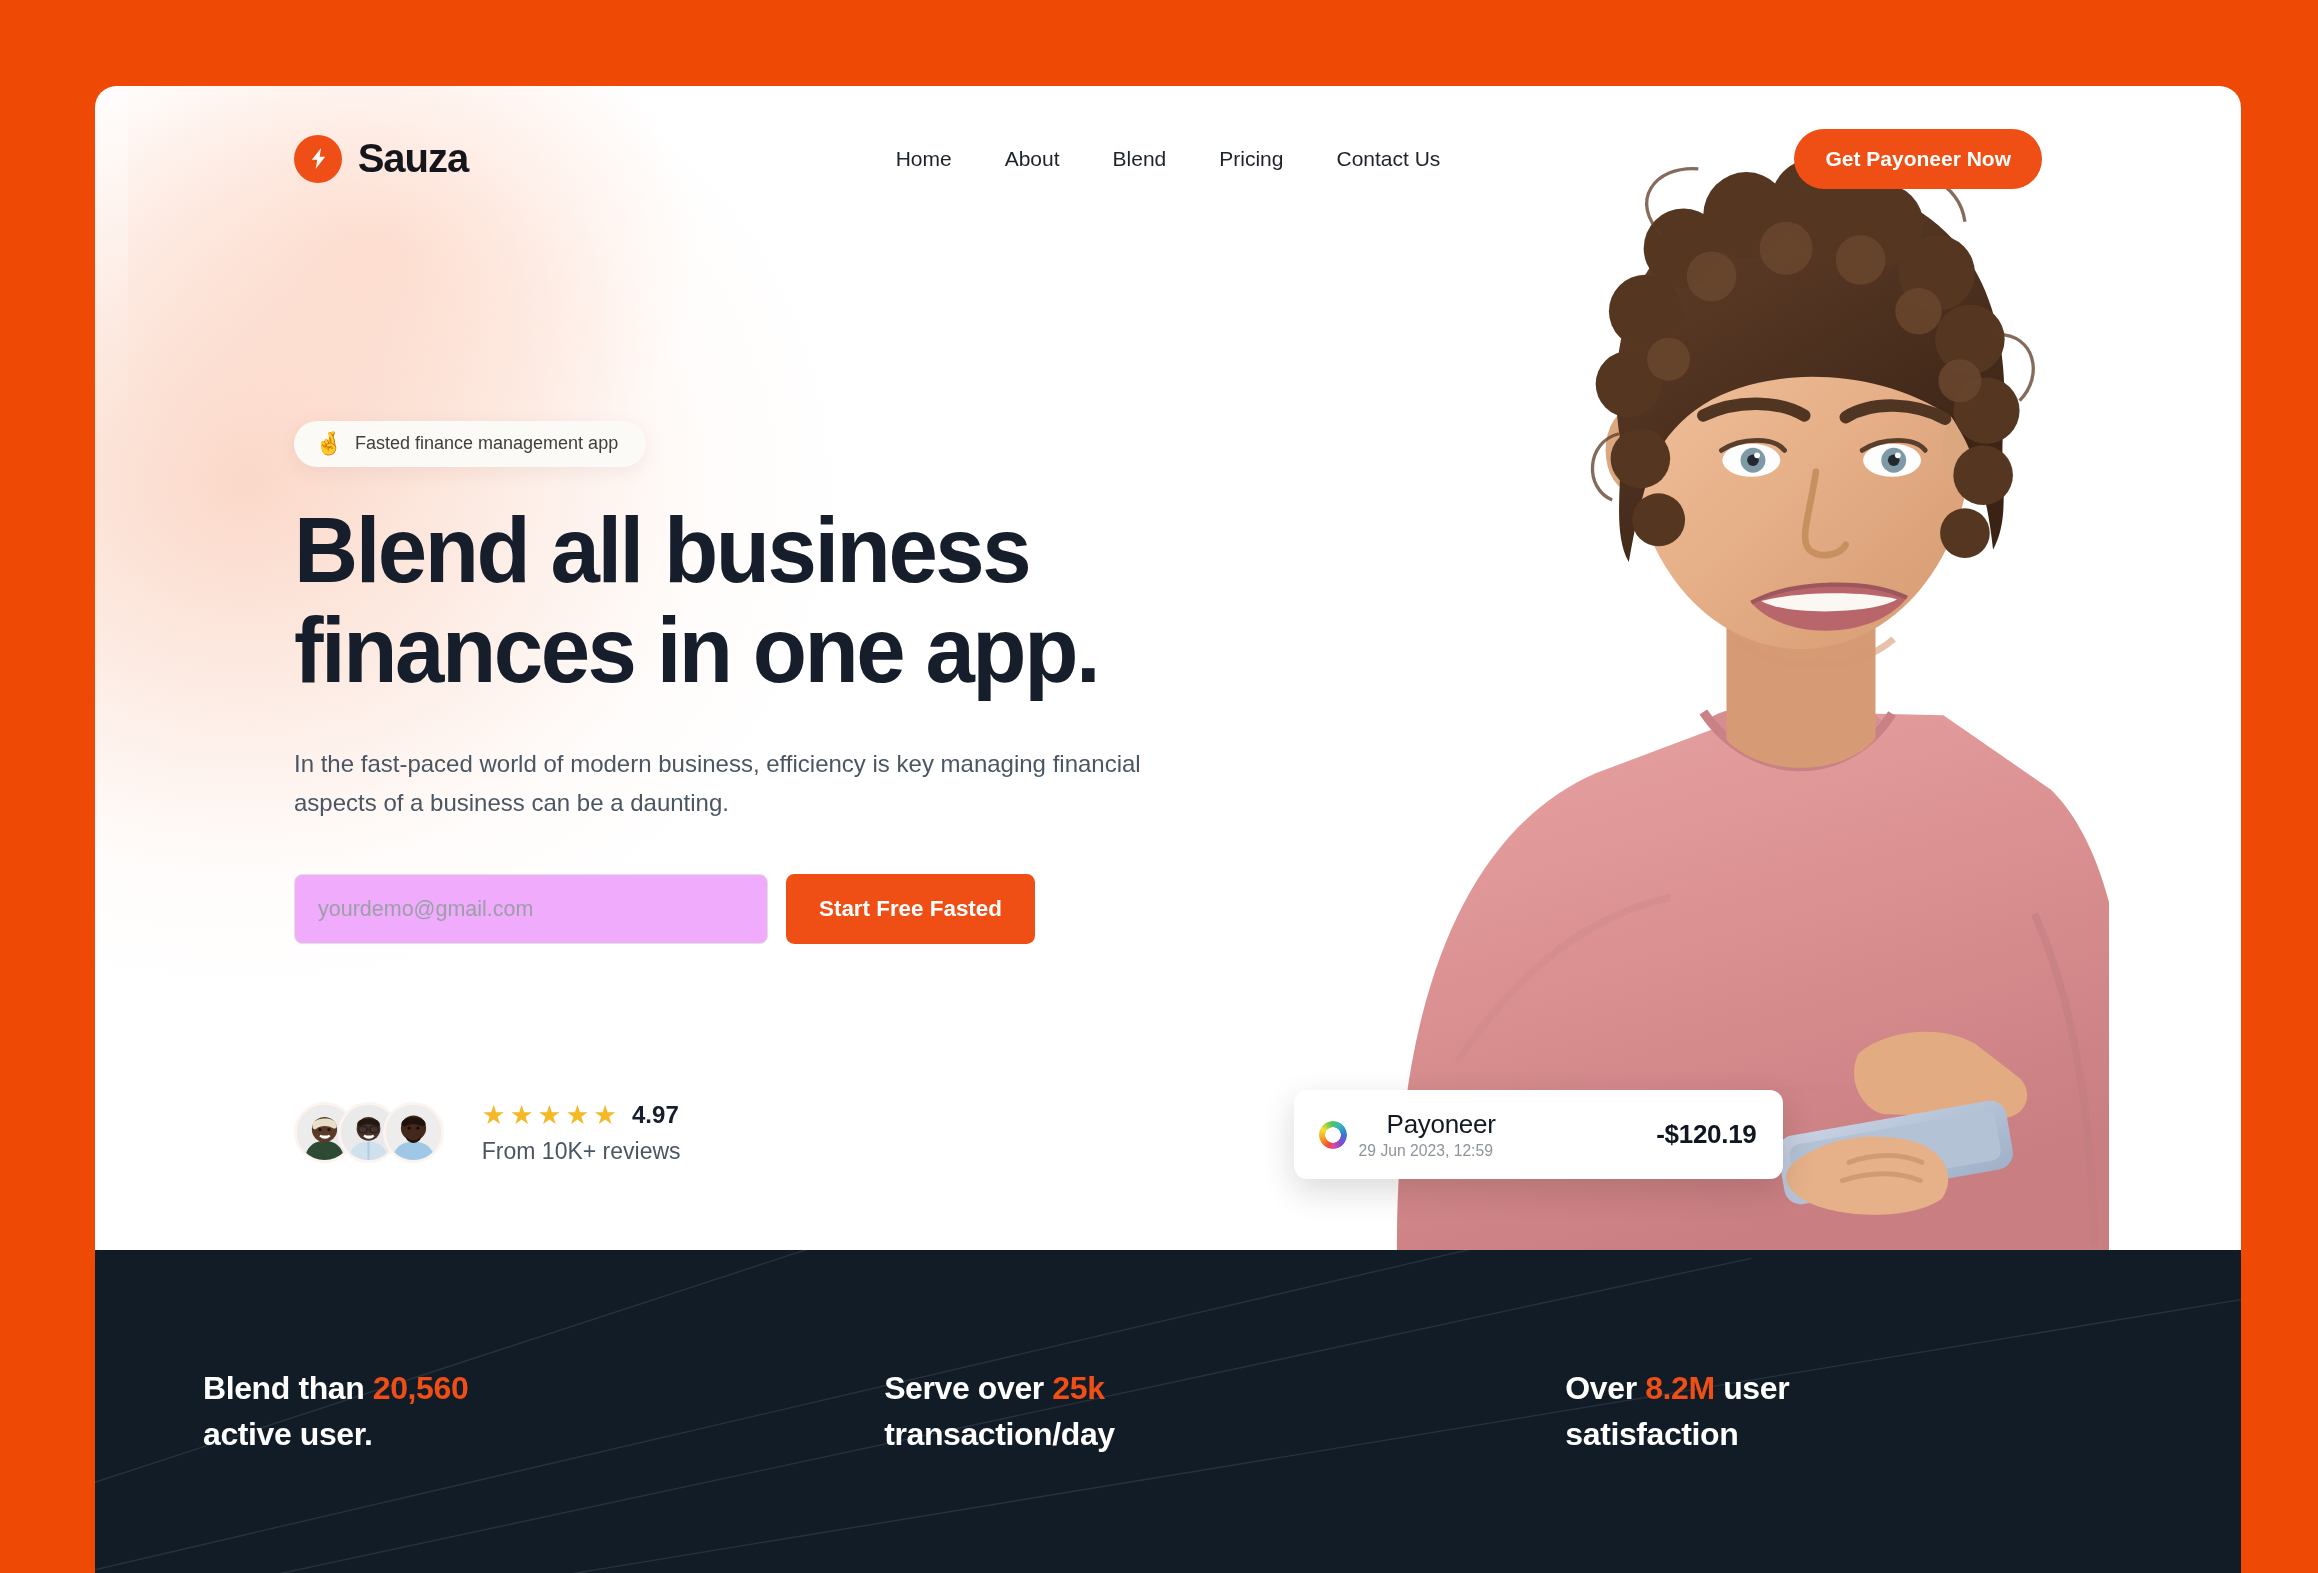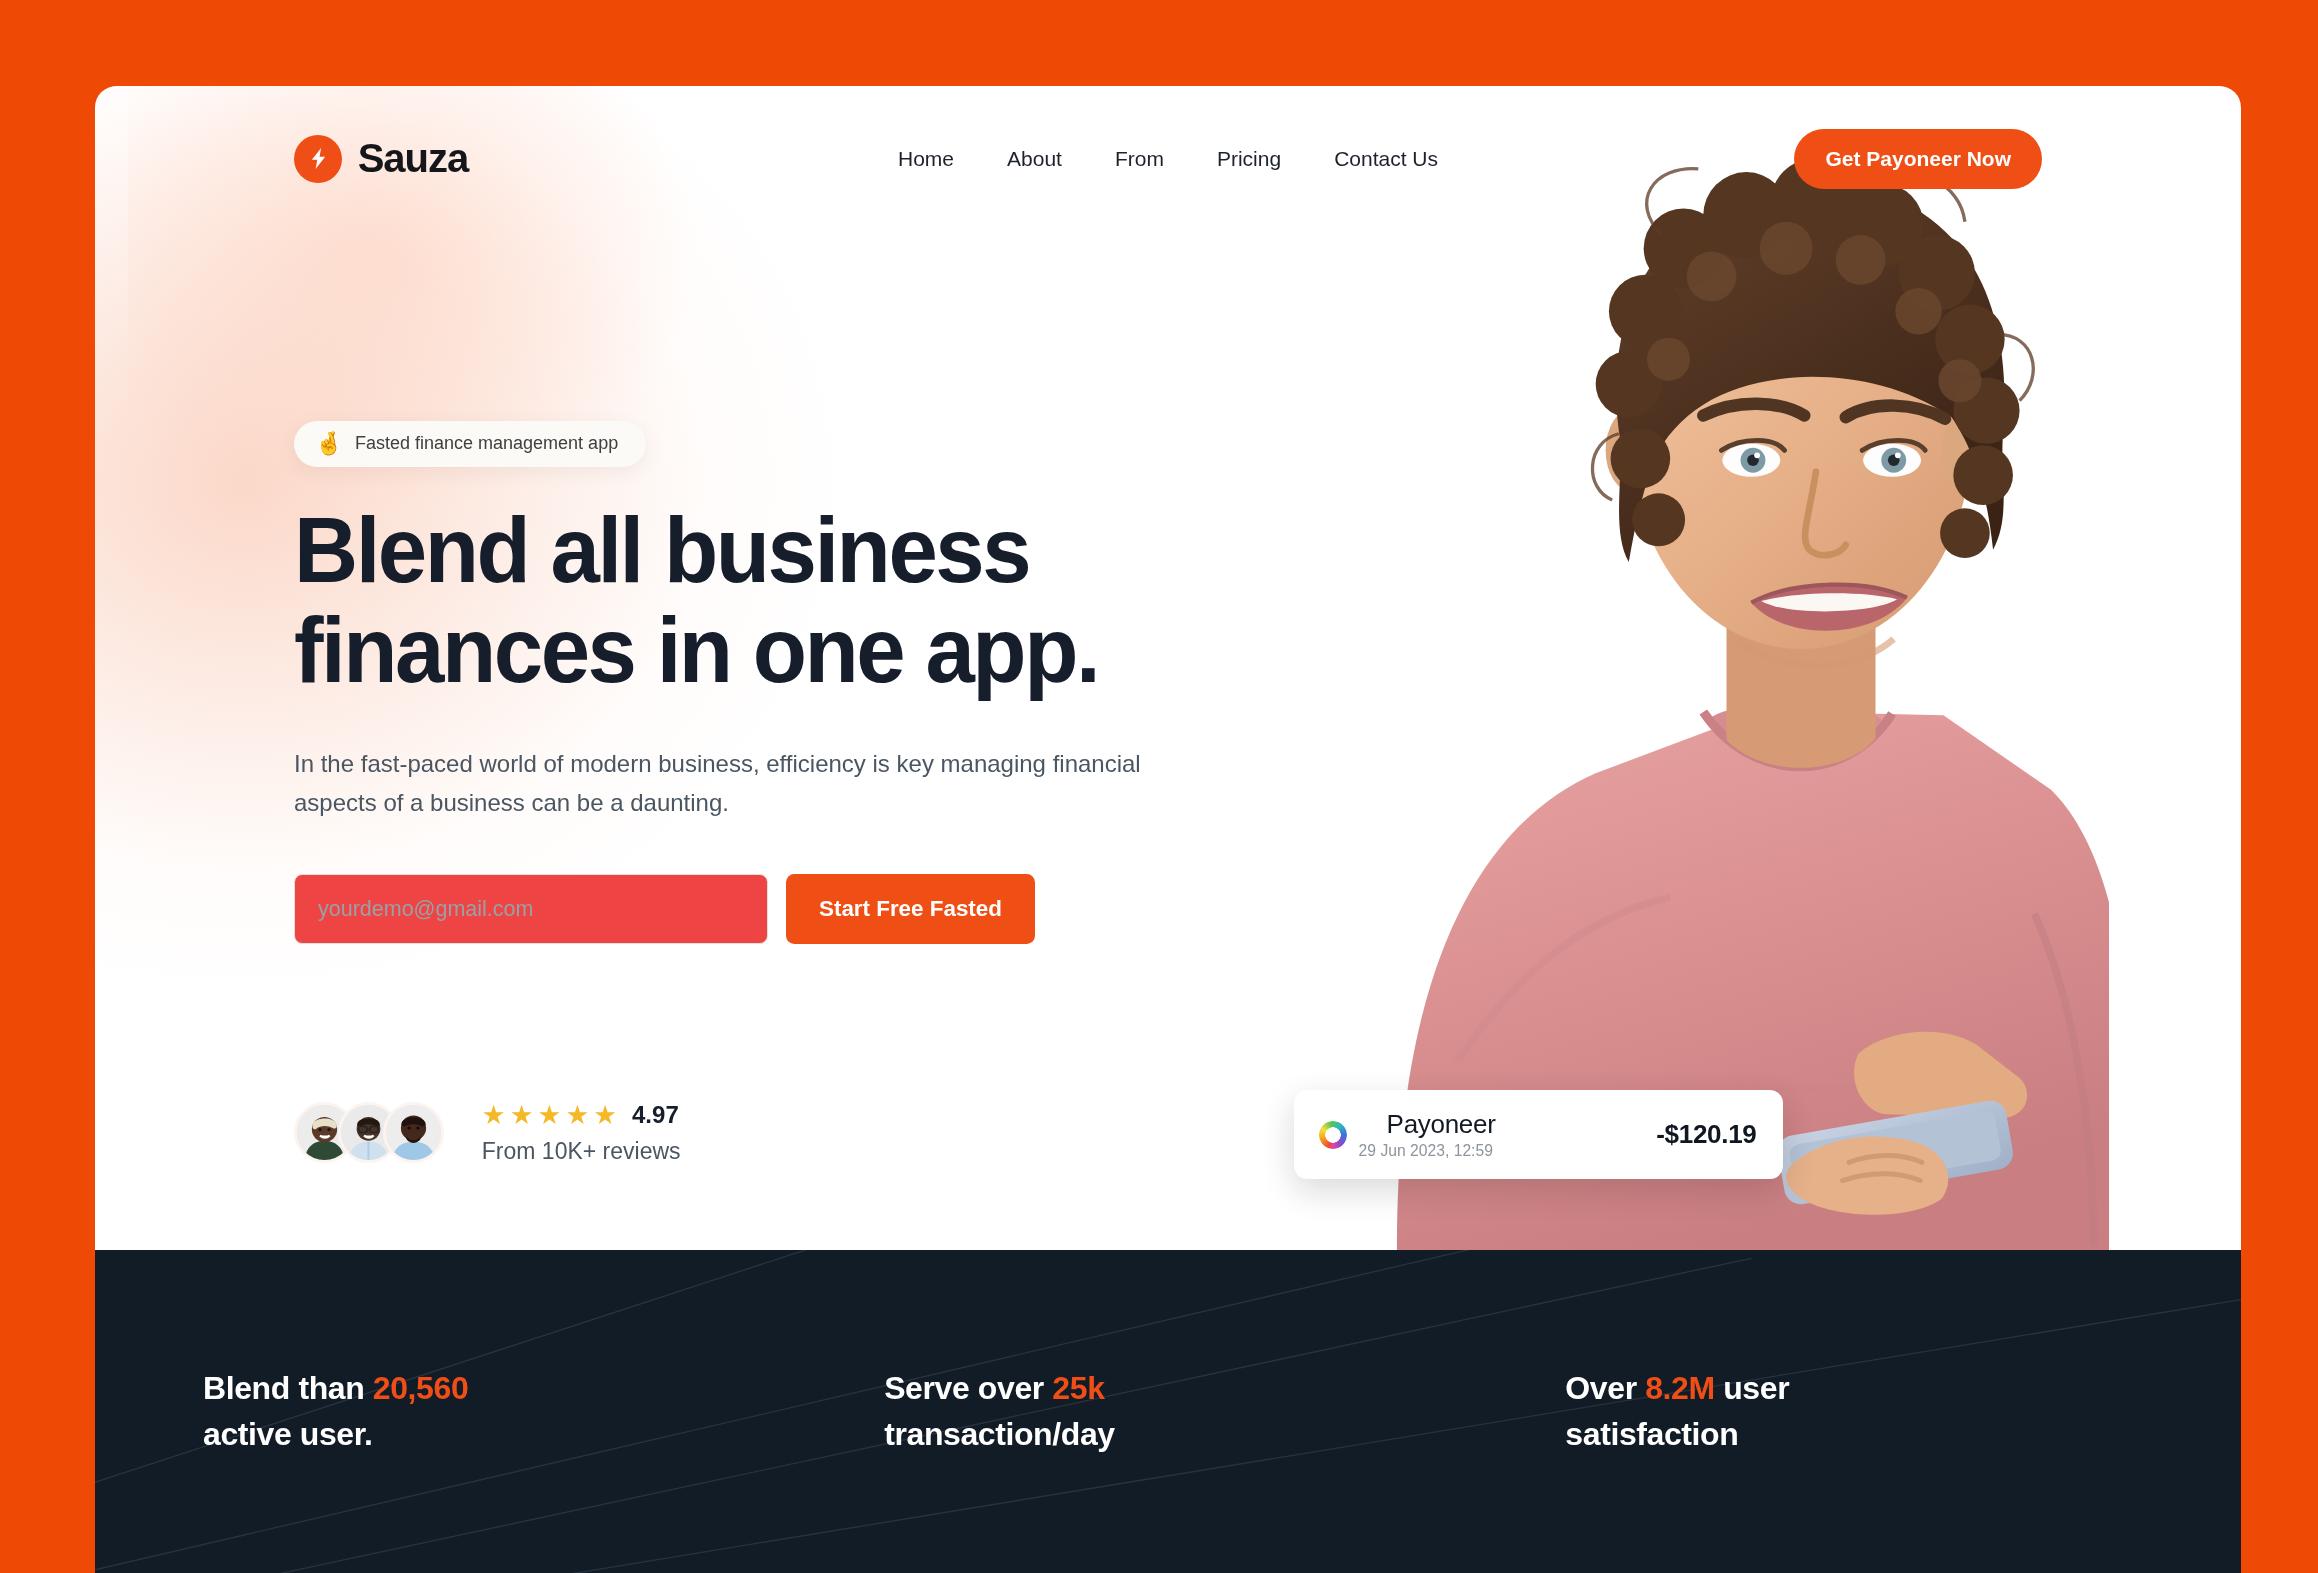--- a/index.html
+++ b/index.html
@@ -96,21 +96,21 @@
   .subtitle{
     margin-top:45px;
     font-size:24px; line-height:1.62; color:#4b5663;
     max-width:927px;
   }
 
   .form-row{ margin-top:51px; display:flex; align-items:center; gap:18px; }
   .email-input{
     width:474px; height:70px;
     border:0.8px solid #e4e1dd; border-radius:8.3px;
-    background:#ef4444; padding:0 23px;
+    background:#f0abfc; padding:0 23px;
     font-family:inherit; font-size:21.5px; color:#31383f;
     outline:none;
   }
   .email-input::placeholder{ color:#9aa0a6; }
   .trial-btn{
     height:70px; padding:0 33px;
     background:#ef4e14; color:#fff; border:none;
     border-radius:8.3px; font-family:inherit;
     font-size:22.4px; font-weight:700; cursor:pointer; white-space:nowrap;
   }
@@ -296,21 +296,21 @@
         <svg viewBox="0 0 24 24">
             <path d="M14.5 2 5.6 13.2h5.2L9.2 22l9.2-11.6h-5.4z" fill="#ffffff"></path>
           </svg>
       </span>
       <span class="brand-name">Sauza</span>
     </div>
 
     <nav class="nav">
       <a href="#">Home</a>
       <a href="#">About</a>
-      <a href="#">From</a>
+      <a href="#">Blend</a>
       <a href="#">Pricing</a>
       <a href="#">Contact Us</a>
     </nav>
 
     <button class="cta-top">Get Payoneer Now</button>
   </div>
 
   <div class="hero-left">
 
     <div class="badge">

